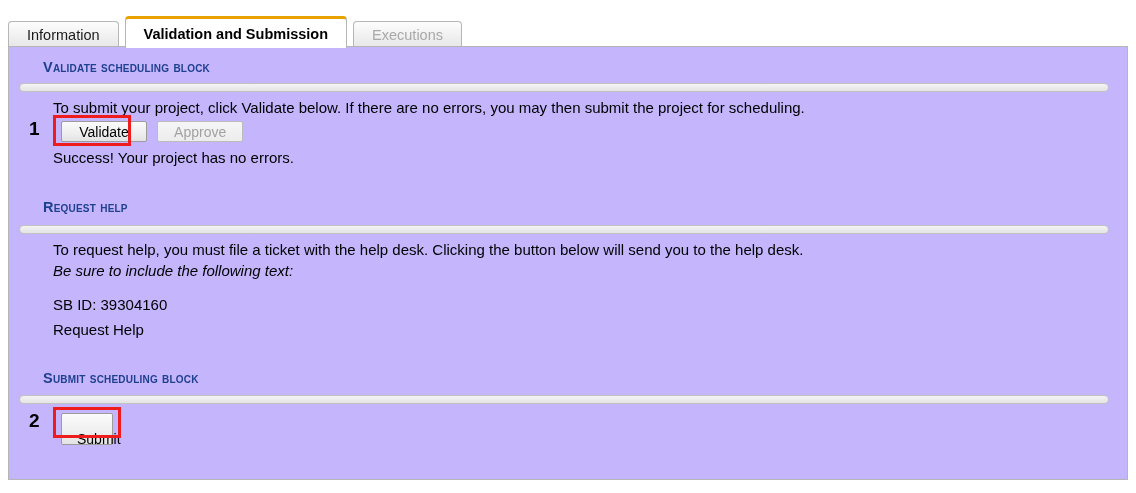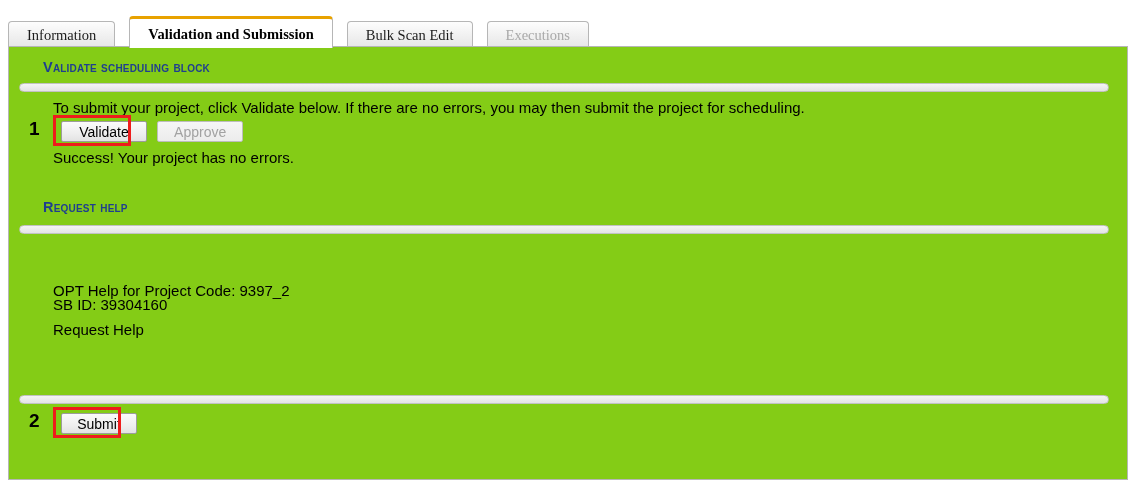--- a/index.html
+++ b/index.html
@@ -24,22 +24,21 @@
 
   
   .tabstrip {
     position: absolute;
     left: 8px;
     top: 14px;
     width: 1120px;
     height: 34px;
     display: flex;
     align-items: flex-end;
-    gap: 14px;
-    font-family: Liberation Serif, serif;
+    gap: 6px;
   }
   .tab {
     position: relative;
     height: 27px;
     line-height: 27px;
     padding: 0 18px;
     background: linear-gradient(to bottom, #fdfdfd 0%, #f0f0f0 55%, #e6e6e6 100%);
     border: 1px solid #b6b6b6;
     border-bottom: none;
     border-radius: 4px 4px 0 0;
@@ -66,21 +65,21 @@
   }
 
   
   .panel {
     position: absolute;
     left: 8px;
     top: 46px;
     width: 1120px;
     height: 434px;
     border: 1px solid #b6b6b6;
-    background: #84cc16;
+    background: #c4b5fd;
     box-sizing: border-box;
   }
 
   .section-title {
     font-size: 14.5px;
     font-weight: bold;
     color: #1f3f8f;
     letter-spacing: 0.2px;
     font-variant: small-caps;
     text-transform: lowercase;
@@ -151,23 +150,20 @@
 
 <div id="app">
 
   <div class="tabstrip">
     <div class="tab">
       <span>Information</span>
     </div>
     <div class="tab active">
       <span>Validation and Submission</span>
     </div>
-    <div class="tab">
-      <span>Bulk Scan Edit</span>
-    </div>
     <div class="tab disabled">
       <span>Executions</span>
     </div>
   </div>
 
   <div class="panel">
 
     <div style="position:absolute; left:34px; top:12px;" class="section-title">Validate Scheduling Block</div>
 
     <div class="rule" style="position:absolute; left:10px; top:36px; width:1090px;"></div>
@@ -181,32 +177,34 @@
 
     <div class="annot-box" style="left:44px; top:68px; width:78px; height:31px;"></div>
     <div class="annot-num" style="left:20px; top:71px;">1</div>
 
     <div class="body-text" style="position:absolute; left:44px; top:101px;">Success! Your project has no errors.</div>
 
     <div style="position:absolute; left:34px; top:152px;" class="section-title">Request Help</div>
 
     <div class="rule" style="position:absolute; left:10px; top:178px; width:1090px;"></div>
 
-
-
-    <div class="body-text" style="position:absolute; left:44px; top:234px;">OPT Help for Project Code: 9397_2</div>
+    <div class="body-text" style="position:absolute; left:44px; top:193px; width:1050px;">To request help, you must file a ticket with the help desk. Clicking the button below will send you to the help desk.</div>
+
+    <div class="body-text italic" style="position:absolute; left:44px; top:214px;">Be sure to include the following text:</div>
+
 
     <div class="body-text" style="position:absolute; left:44px; top:248px;">SB ID: 39304160</div>
 
     <div class="link-text" style="position:absolute; left:44px; top:274px; cursor:pointer;">Request Help</div>
 
+    <div style="position:absolute; left:34px; top:323px;" class="section-title">Submit Scheduling Block</div>
 
     <div class="rule" style="position:absolute; left:10px; top:348px; width:1090px;"></div>
 
     <div style="position:absolute; left:52px; top:366px;">
-      <span class="btn" style="width:76px; text-align:center; padding:0;">Submit</span>
+      <span class="btn" style="width:52px; padding:15px;">Submit</span>
     </div>
 
     <div class="annot-box" style="left:44px; top:360px; width:68px; height:31px;"></div>
     <div class="annot-num" style="left:20px; top:363px;">2</div>
 
   </div>
 </div>
 
 </body></html>

